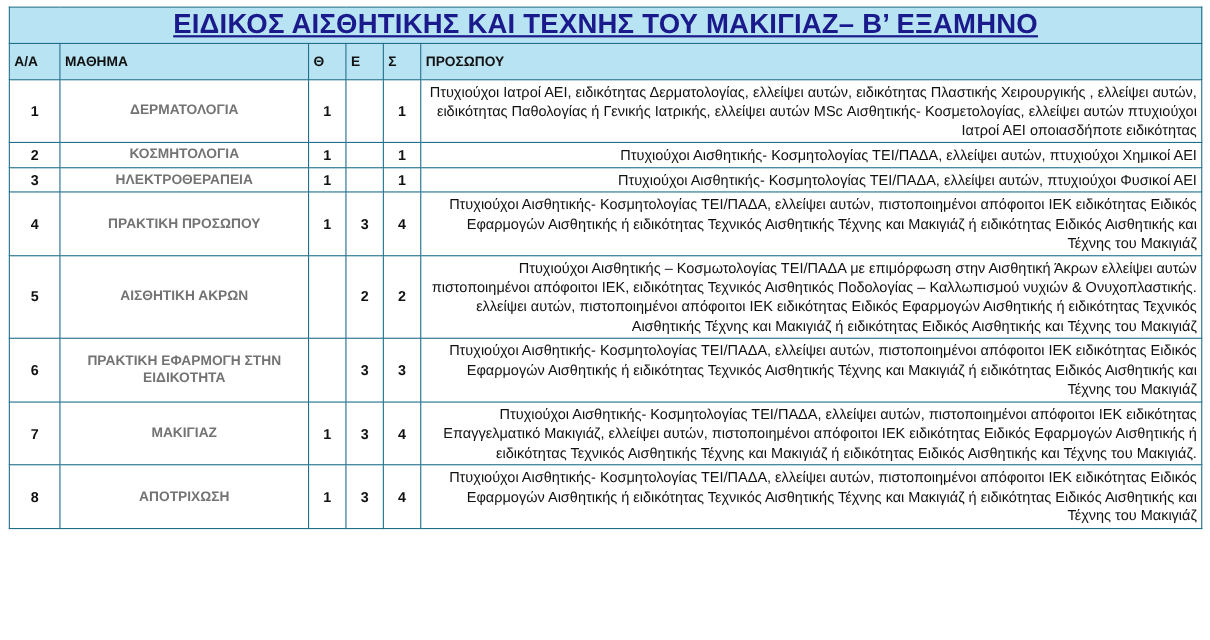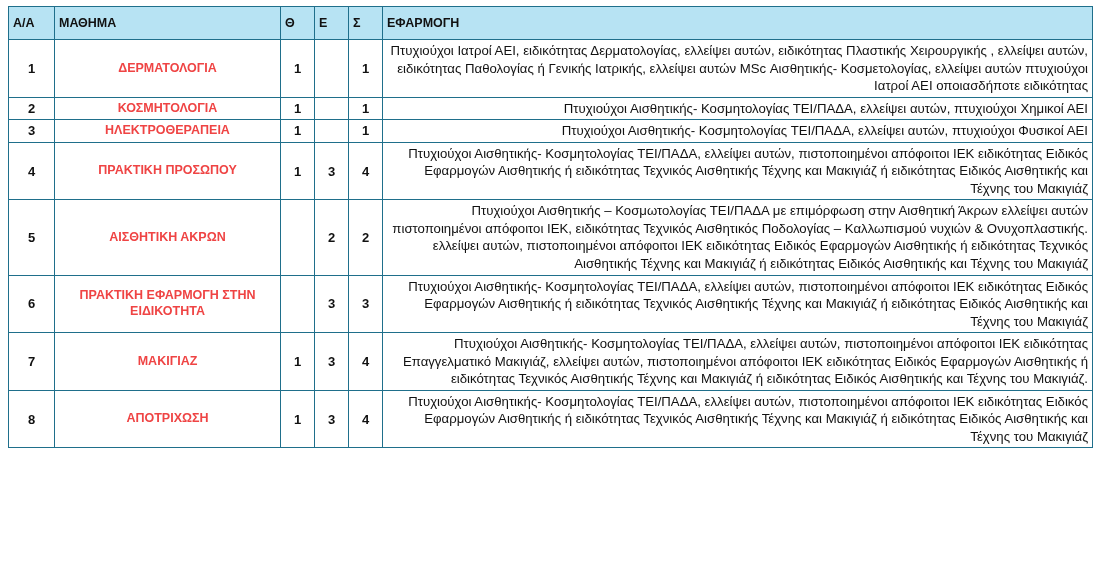--- a/index.html
+++ b/index.html
@@ -63,21 +63,21 @@
   td.aa {
     text-align: center;
     font-size: 13px;
     font-weight: bold;
     color: #111111;
   }
   td.math {
     text-align: center;
     font-size: 12.5px;
     font-weight: bold;
-    color: #ef4444;
+    color: #737373;
     line-height: 1.25;
     padding: 3px 3px;
   }
   td.num {
     text-align: center;
     font-size: 13px;
     font-weight: bold;
     color: #111111;
   }
   td.pros {
@@ -95,27 +95,32 @@
   <table class="doc">
     <colgroup>
       <col class="c-aa">
       <col class="c-math">
       <col class="c-th">
       <col class="c-e">
       <col class="c-s">
       <col class="c-pros">
     </colgroup>
     <tbody>
+      <tr class="title-row">
+        <td colspan="6">
+          <span class="title-text">ΕΙΔΙΚΟΣ ΑΙΣΘΗΤΙΚΗΣ ΚΑΙ ΤΕΧΝΗΣ ΤΟΥ ΜΑΚΙΓΙΑΖ– Β’ ΕΞΑΜΗΝΟ</span>
+        </td>
+      </tr>
       <tr class="head-row">
         <td>Α/Α</td>
         <td>ΜΑΘΗΜΑ</td>
         <td>Θ</td>
         <td>Ε</td>
         <td>Σ</td>
-        <td>ΕΦΑΡΜΟΓΗ</td>
+        <td>ΠΡΟΣΩΠΟΥ</td>
       </tr>
 
       <tr>
         <td class="aa">1</td>
         <td class="math">ΔΕΡΜΑΤΟΛΟΓΙΑ</td>
         <td class="num">1</td>
         <td class="num"></td>
         <td class="num">1</td>
         <td class="pros">Πτυχιούχοι Ιατροί ΑΕΙ, ειδικότητας Δερματολογίας, ελλείψει αυτών, ειδικότητας Πλαστικής Χειρουργικής , ελλείψει αυτών, ειδικότητας Παθολογίας ή Γενικής Ιατρικής, ελλείψει αυτών MSc Αισθητικής- Κοσμετολογίας, ελλείψει αυτών πτυχιούχοι Ιατροί ΑΕΙ οποιασδήποτε ειδικότητας</td>
       </tr>

